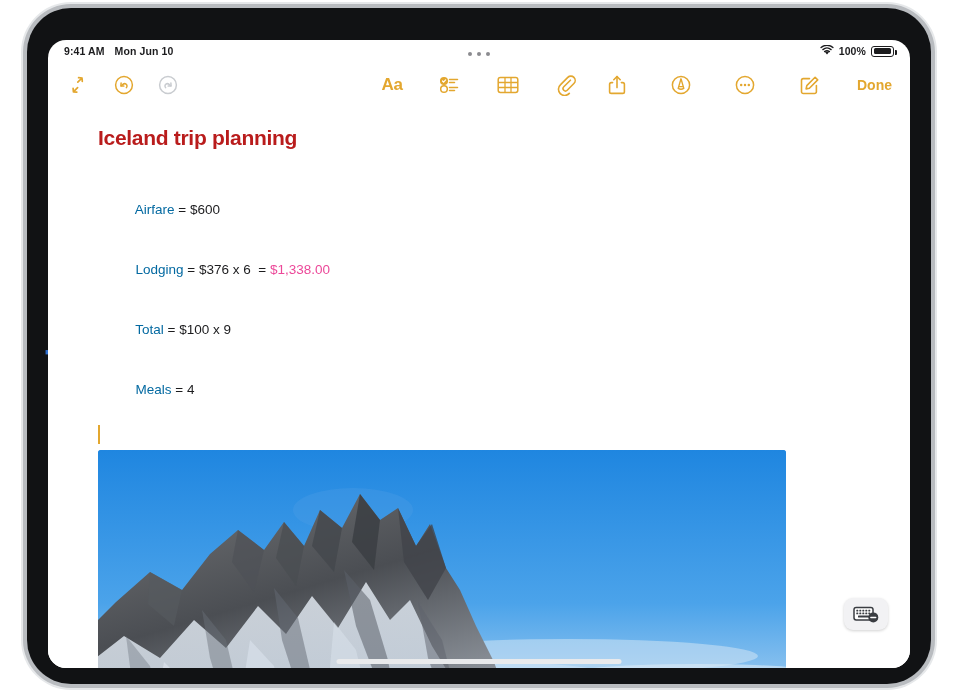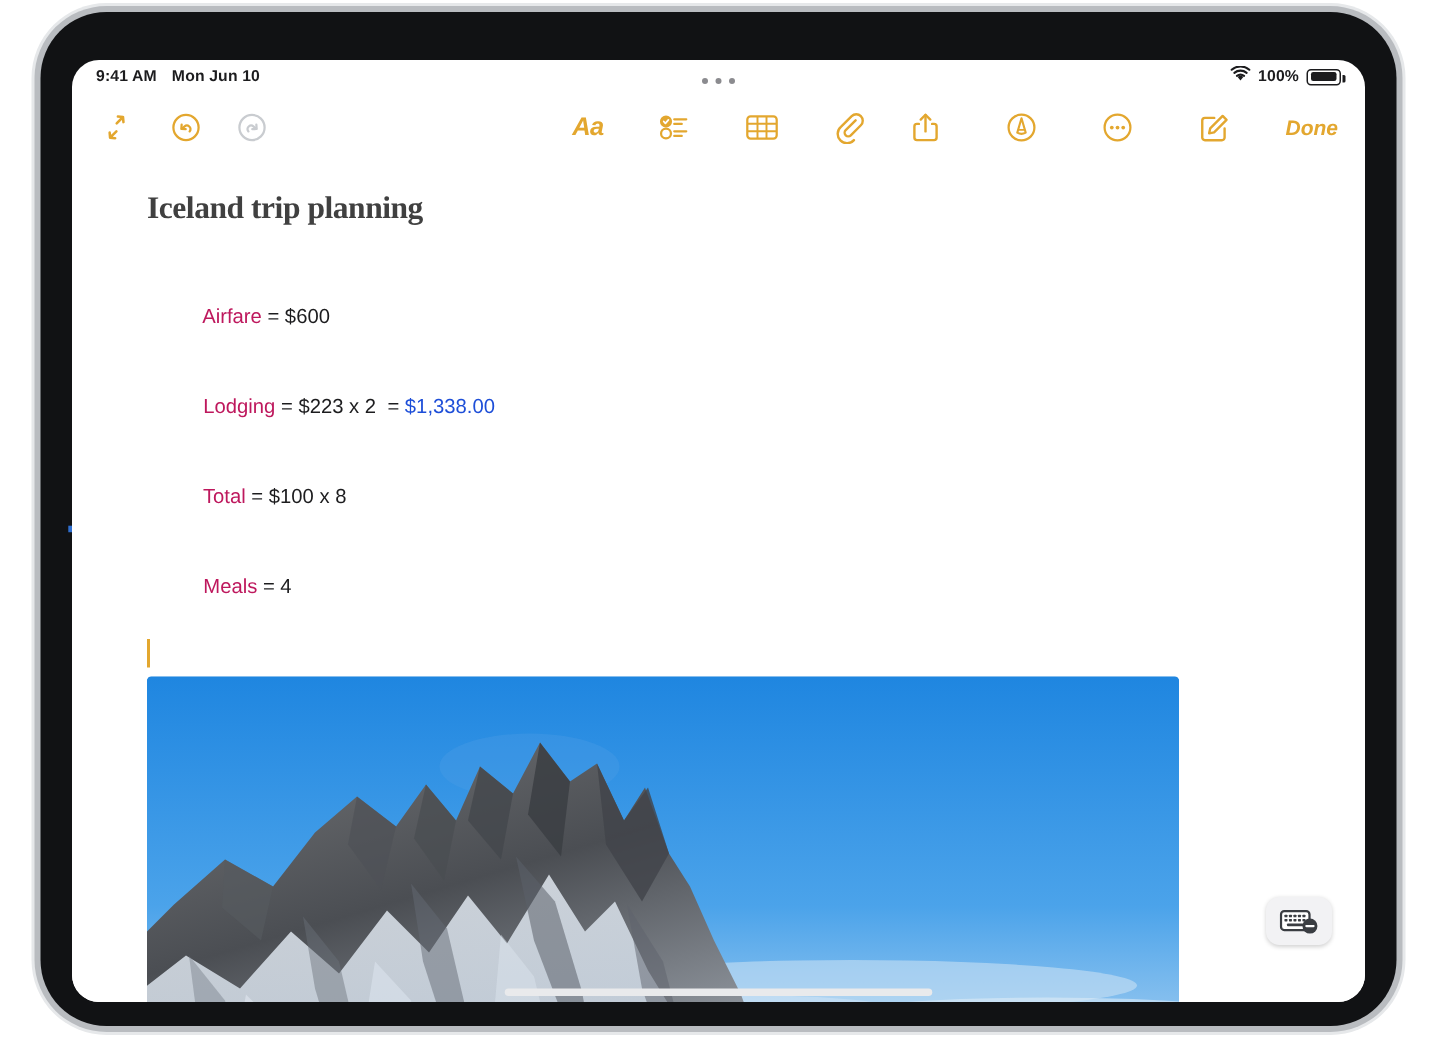--- a/index.html
+++ b/index.html
@@ -53,21 +53,20 @@
     width:2px; height:5px; background:#1c1c1e; border-radius:0 1px 1px 0;
   }
   .battery i{ position:absolute; left:1.5px; top:1.5px; bottom:1.5px; width:17px; background:#1c1c1e; border-radius:1.5px; display:block;}
 
   
   #toolbar{
     position:absolute; left:0; top:22px; width:100%; height:46px;
     display:flex; align-items:center;
     padding:0 14px;
     background:#ffffff;
-    font-style:italic;
   }
   .tb-group{ display:flex; align-items:center; }
   .tb-btn{
     width:36px; height:32px;
     display:flex; align-items:center; justify-content:center;
     cursor:pointer;
   }
   #tb-left  .tb-btn{ margin-right:8px; }
   #tb-center{ position:absolute; left:50%; transform:translateX(-50%); display:flex; gap:22px; }
   #tb-right { margin-left:auto; display:flex; align-items:center; gap:28px;justify-content:center; }
@@ -77,32 +76,31 @@
   }
   .aa{ font-size:17px; font-weight:600; color:#E3A72F; letter-spacing:-.3px; }
 
   
   #note{
     position:absolute; left:0; top:68px; right:0; bottom:0;
     padding:18px 0 0 50px;
     background:#ffffff;
   }
   #note-title{
-    font-size:21px; font-weight:bold; color:#404040;
+    font-size:21px; font-weight:bold; color:#b91c1c;
     letter-spacing:-.3px;
     margin-bottom:30px;
-    font-family:Liberation Serif, serif;
   }
   .calc-line{
     font-size:13.5px; color:#1c1c1e;
     line-height:20px;
     white-space:pre;
   }
-  .var{ color:#be185d; }
-  .res{ color:#1d4ed8; }
+  .var{ color:#0369a1; }
+  .res{ color:#ec4899; }
   #total-line{ margin-top:22px; font-size:13.5px; color:#1c1c1e; white-space:pre; }
   #caret{
     width:2px; height:19px; background:#E3A72F;
     margin-top:5px; margin-bottom:6px;
   }
 
   
   #photo{
     position:relative;
     width:688px; height:340px;
@@ -260,24 +258,24 @@
 
     <div id="note">
 
       <div id="note-title">Iceland trip planning</div>
 
       <div>
         <div class="calc-line">
           <span class="var">Airfare</span><span> = $600</span><span class="res"></span>
         </div>
         <div class="calc-line">
-          <span class="var">Lodging</span><span> = $223 x 2  = </span><span class="res">$1,338.00</span>
+          <span class="var">Lodging</span><span> = $376 x 6  = </span><span class="res">$1,338.00</span>
         </div>
         <div class="calc-line">
-          <span class="var">Total</span><span> = $100 x 8</span><span class="res"></span>
+          <span class="var">Total</span><span> = $100 x 9</span><span class="res"></span>
         </div>
         <div class="calc-line">
           <span class="var">Meals</span><span> = 4</span><span class="res"></span>
         </div>
       </div>
 
 
       <div id="caret"></div>
 
       <div id="photo">

